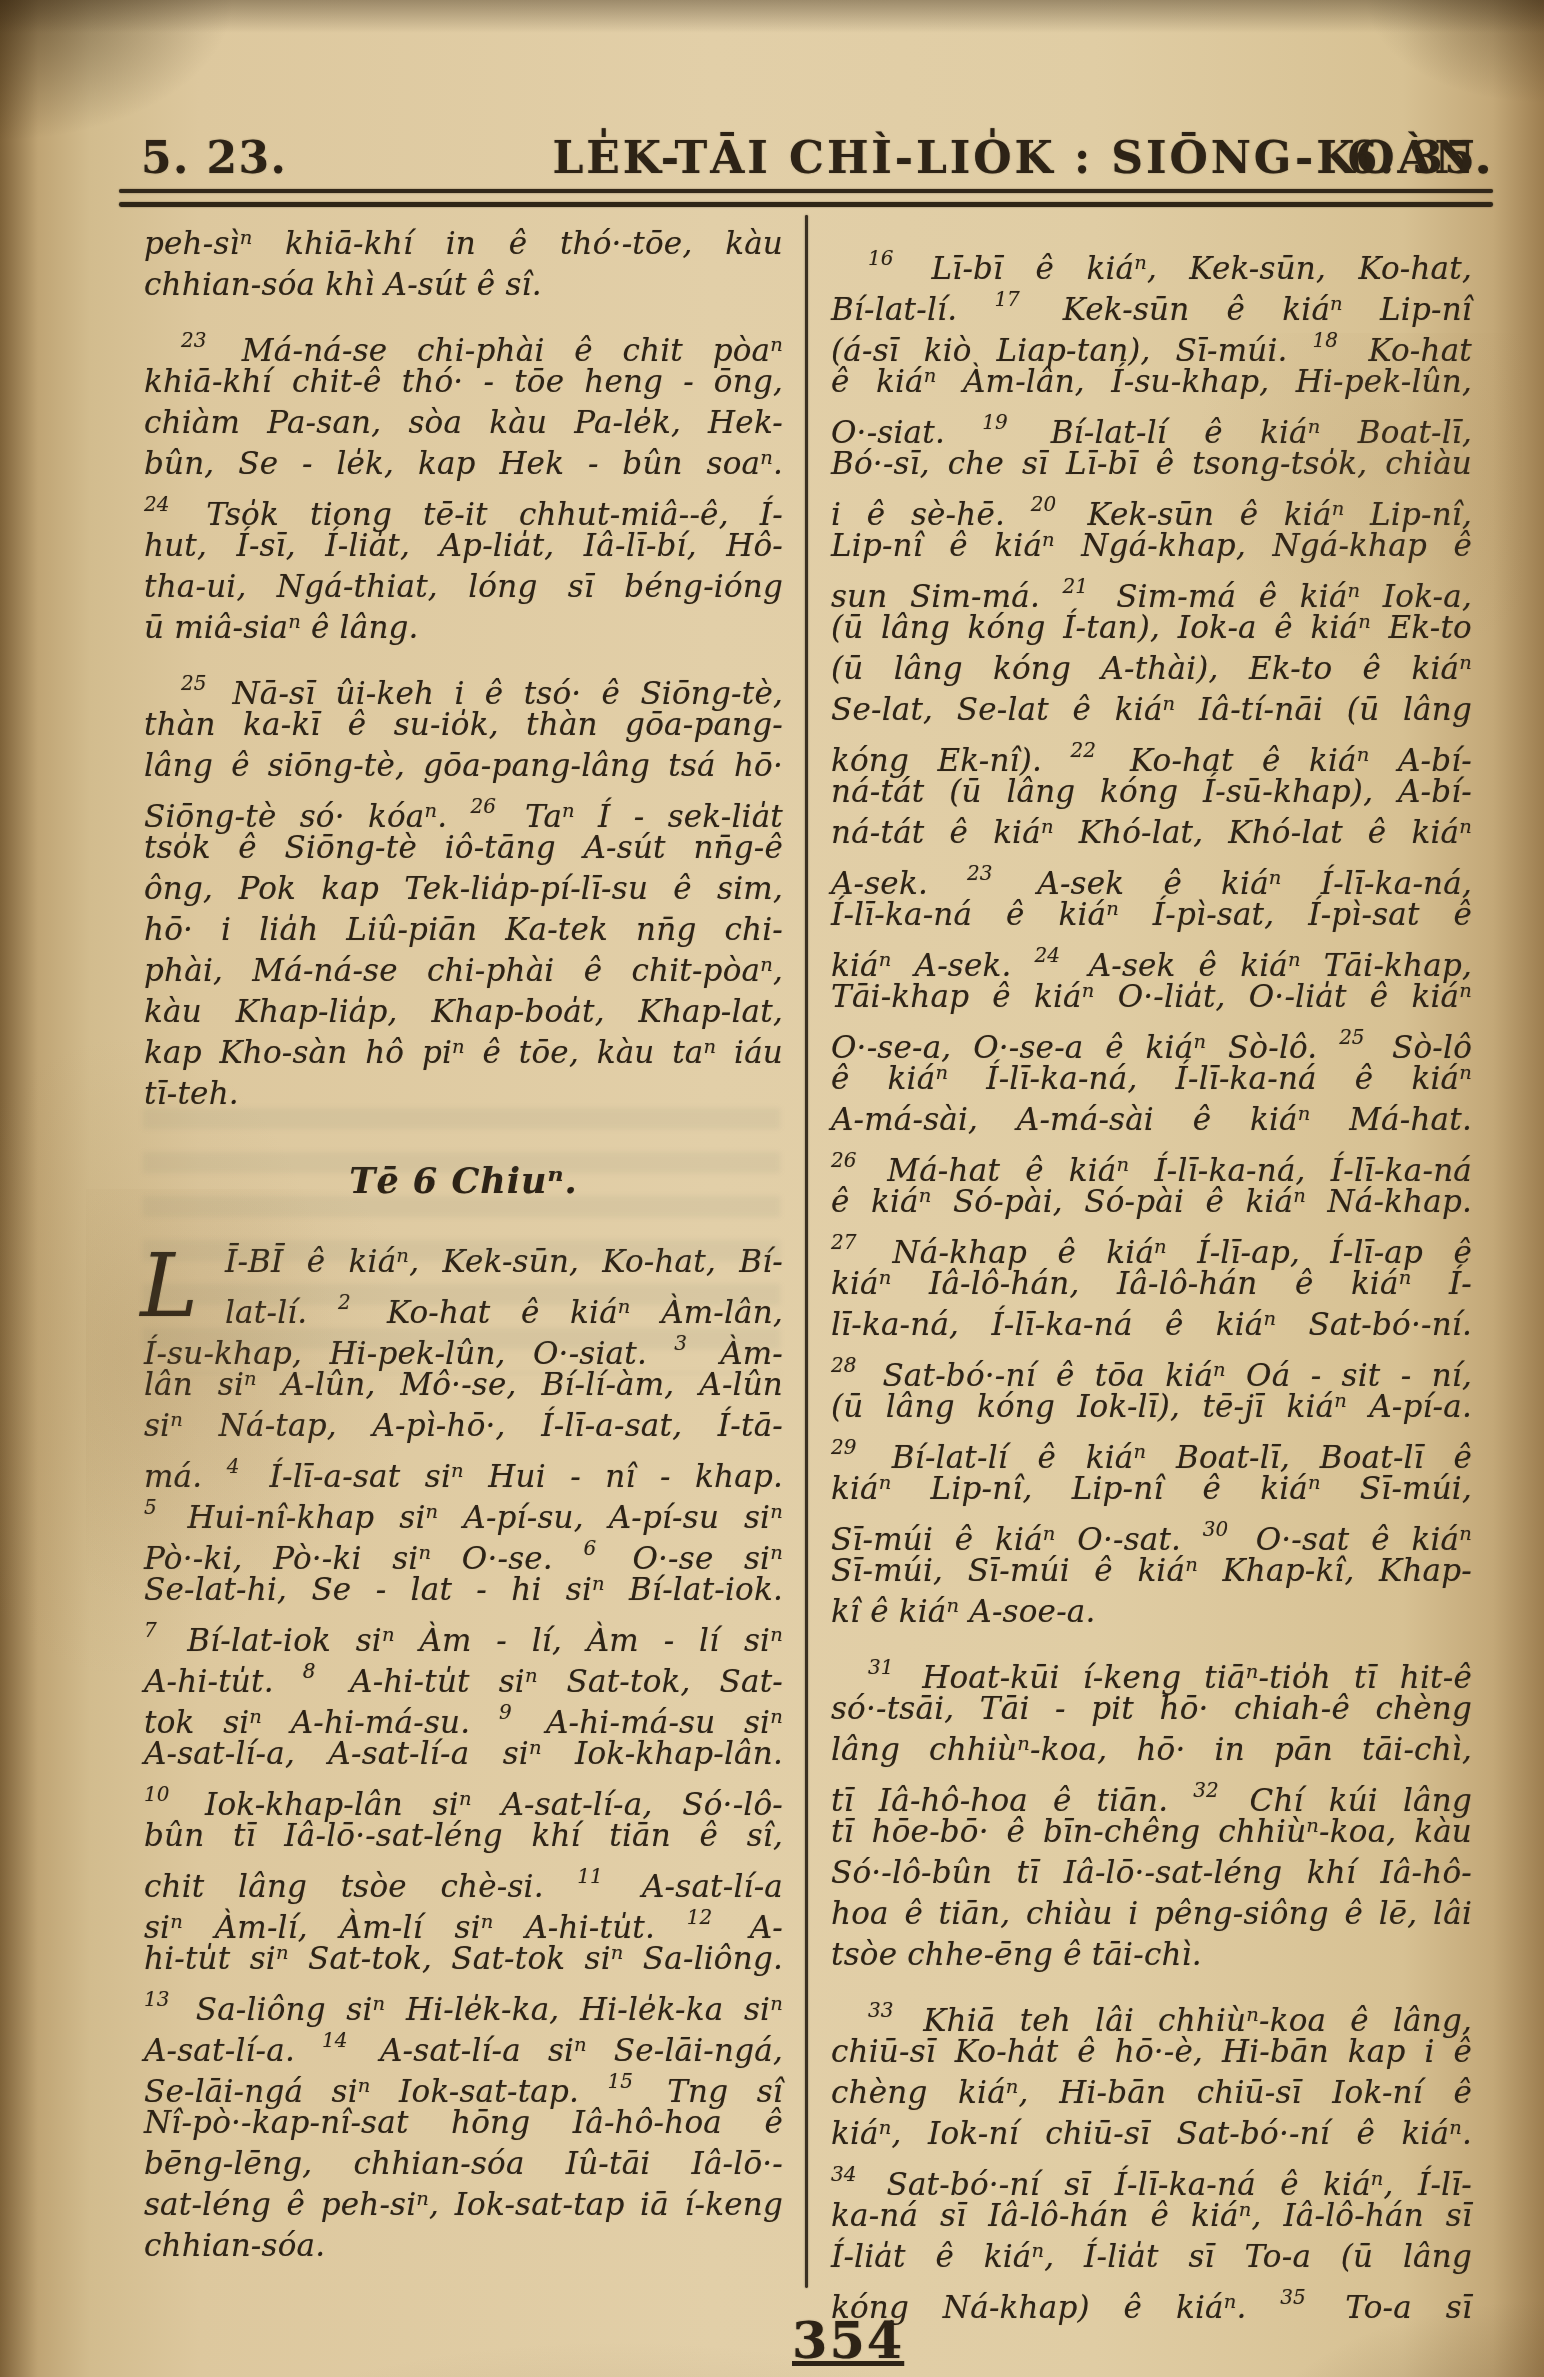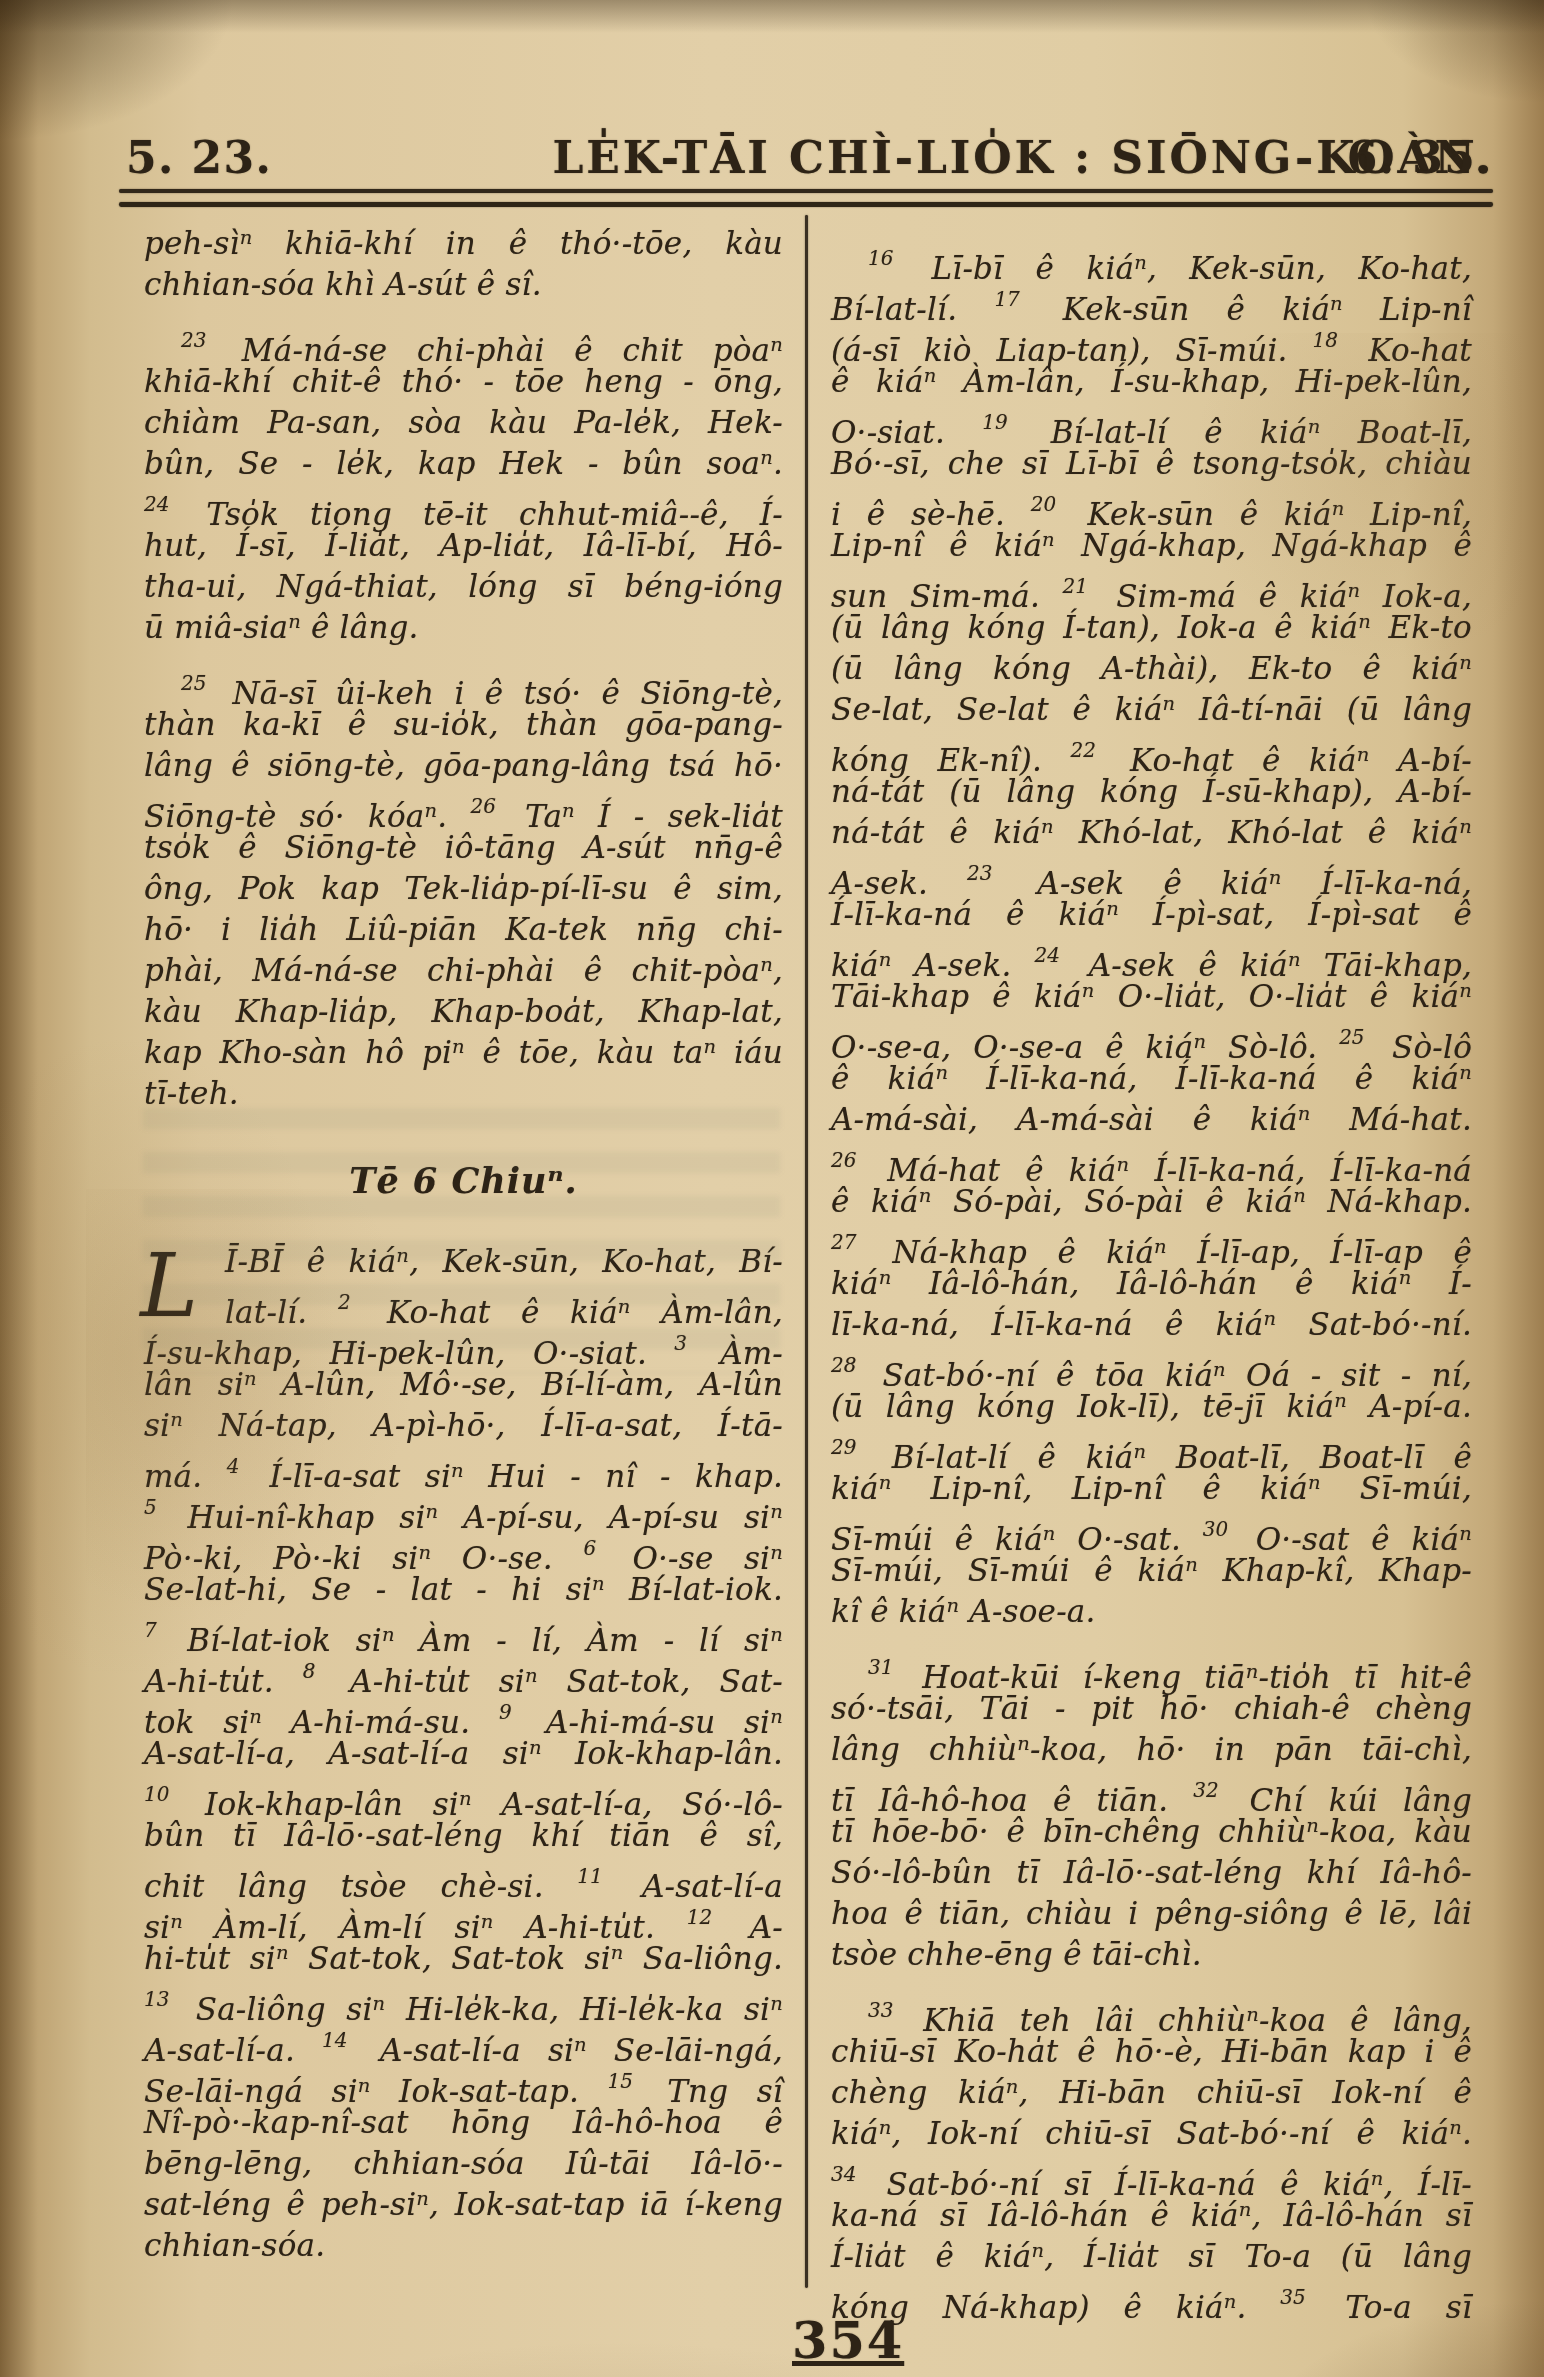--- a/index.html
+++ b/index.html
@@ -26,21 +26,21 @@
     background:radial-gradient(ellipse at 30% 40%,rgba(150,118,70,0.14),rgba(150,118,70,0) 70%);}
   #stain-2{left:1189px;top:333px;width:333px;height:333px;
     background:radial-gradient(ellipse at 60% 40%,rgba(150,118,70,0.12),rgba(150,118,70,0) 70%);}
   #ghost-bleed{left:143px;top:1108px;width:637px;height:266px;
     background:repeating-linear-gradient(180deg,rgba(96,110,96,0.075) 0 21px,rgba(96,110,96,0) 21px 44px);
     filter:blur(2.9px);}
   
   #header{position:absolute;left:119px;top:127px;width:1374px;height:62px;
     font-weight:bold;font-size:44px;line-height:62px;letter-spacing:1.4px;
     text-shadow:0 0 1.4px rgba(45,35,20,0.45);}
-  #header-left{position:absolute;left:7px;top:0;}
+  #header-left{position:absolute;left:22px;top:0;}
   #header-title{position:absolute;left:0;width:100%;text-align:right;top:0;letter-spacing:2.9px;}
   #header-right{position:absolute;right:0;top:0;}
   #rule-top{position:absolute;left:119px;top:189px;width:1374px;height:3.8px;background:#32281a;border-radius:1.9px;box-shadow:0 0 1.4px rgba(50,40,26,.8);}
   #rule-bottom{position:absolute;left:119px;top:202px;width:1374px;height:5.2px;background:#2e2517;border-radius:2.4px;box-shadow:0 0 1.4px rgba(50,40,26,.8);}
   #column-rule{position:absolute;left:805px;top:215px;width:2.9px;height:2073px;background:#3a3022;border-radius:1.4px;box-shadow:0 0 1.9px rgba(58,48,34,.6);}
   
   .col{position:absolute;top:223px;font-size:31px;line-height:41px;letter-spacing:0.2px;
     text-shadow:0 0 1px rgba(45,35,20,0.35);font-style:italic;}
   #left-column{left:144px;width:639px;}
   #right-column{left:831px;width:641px;}

